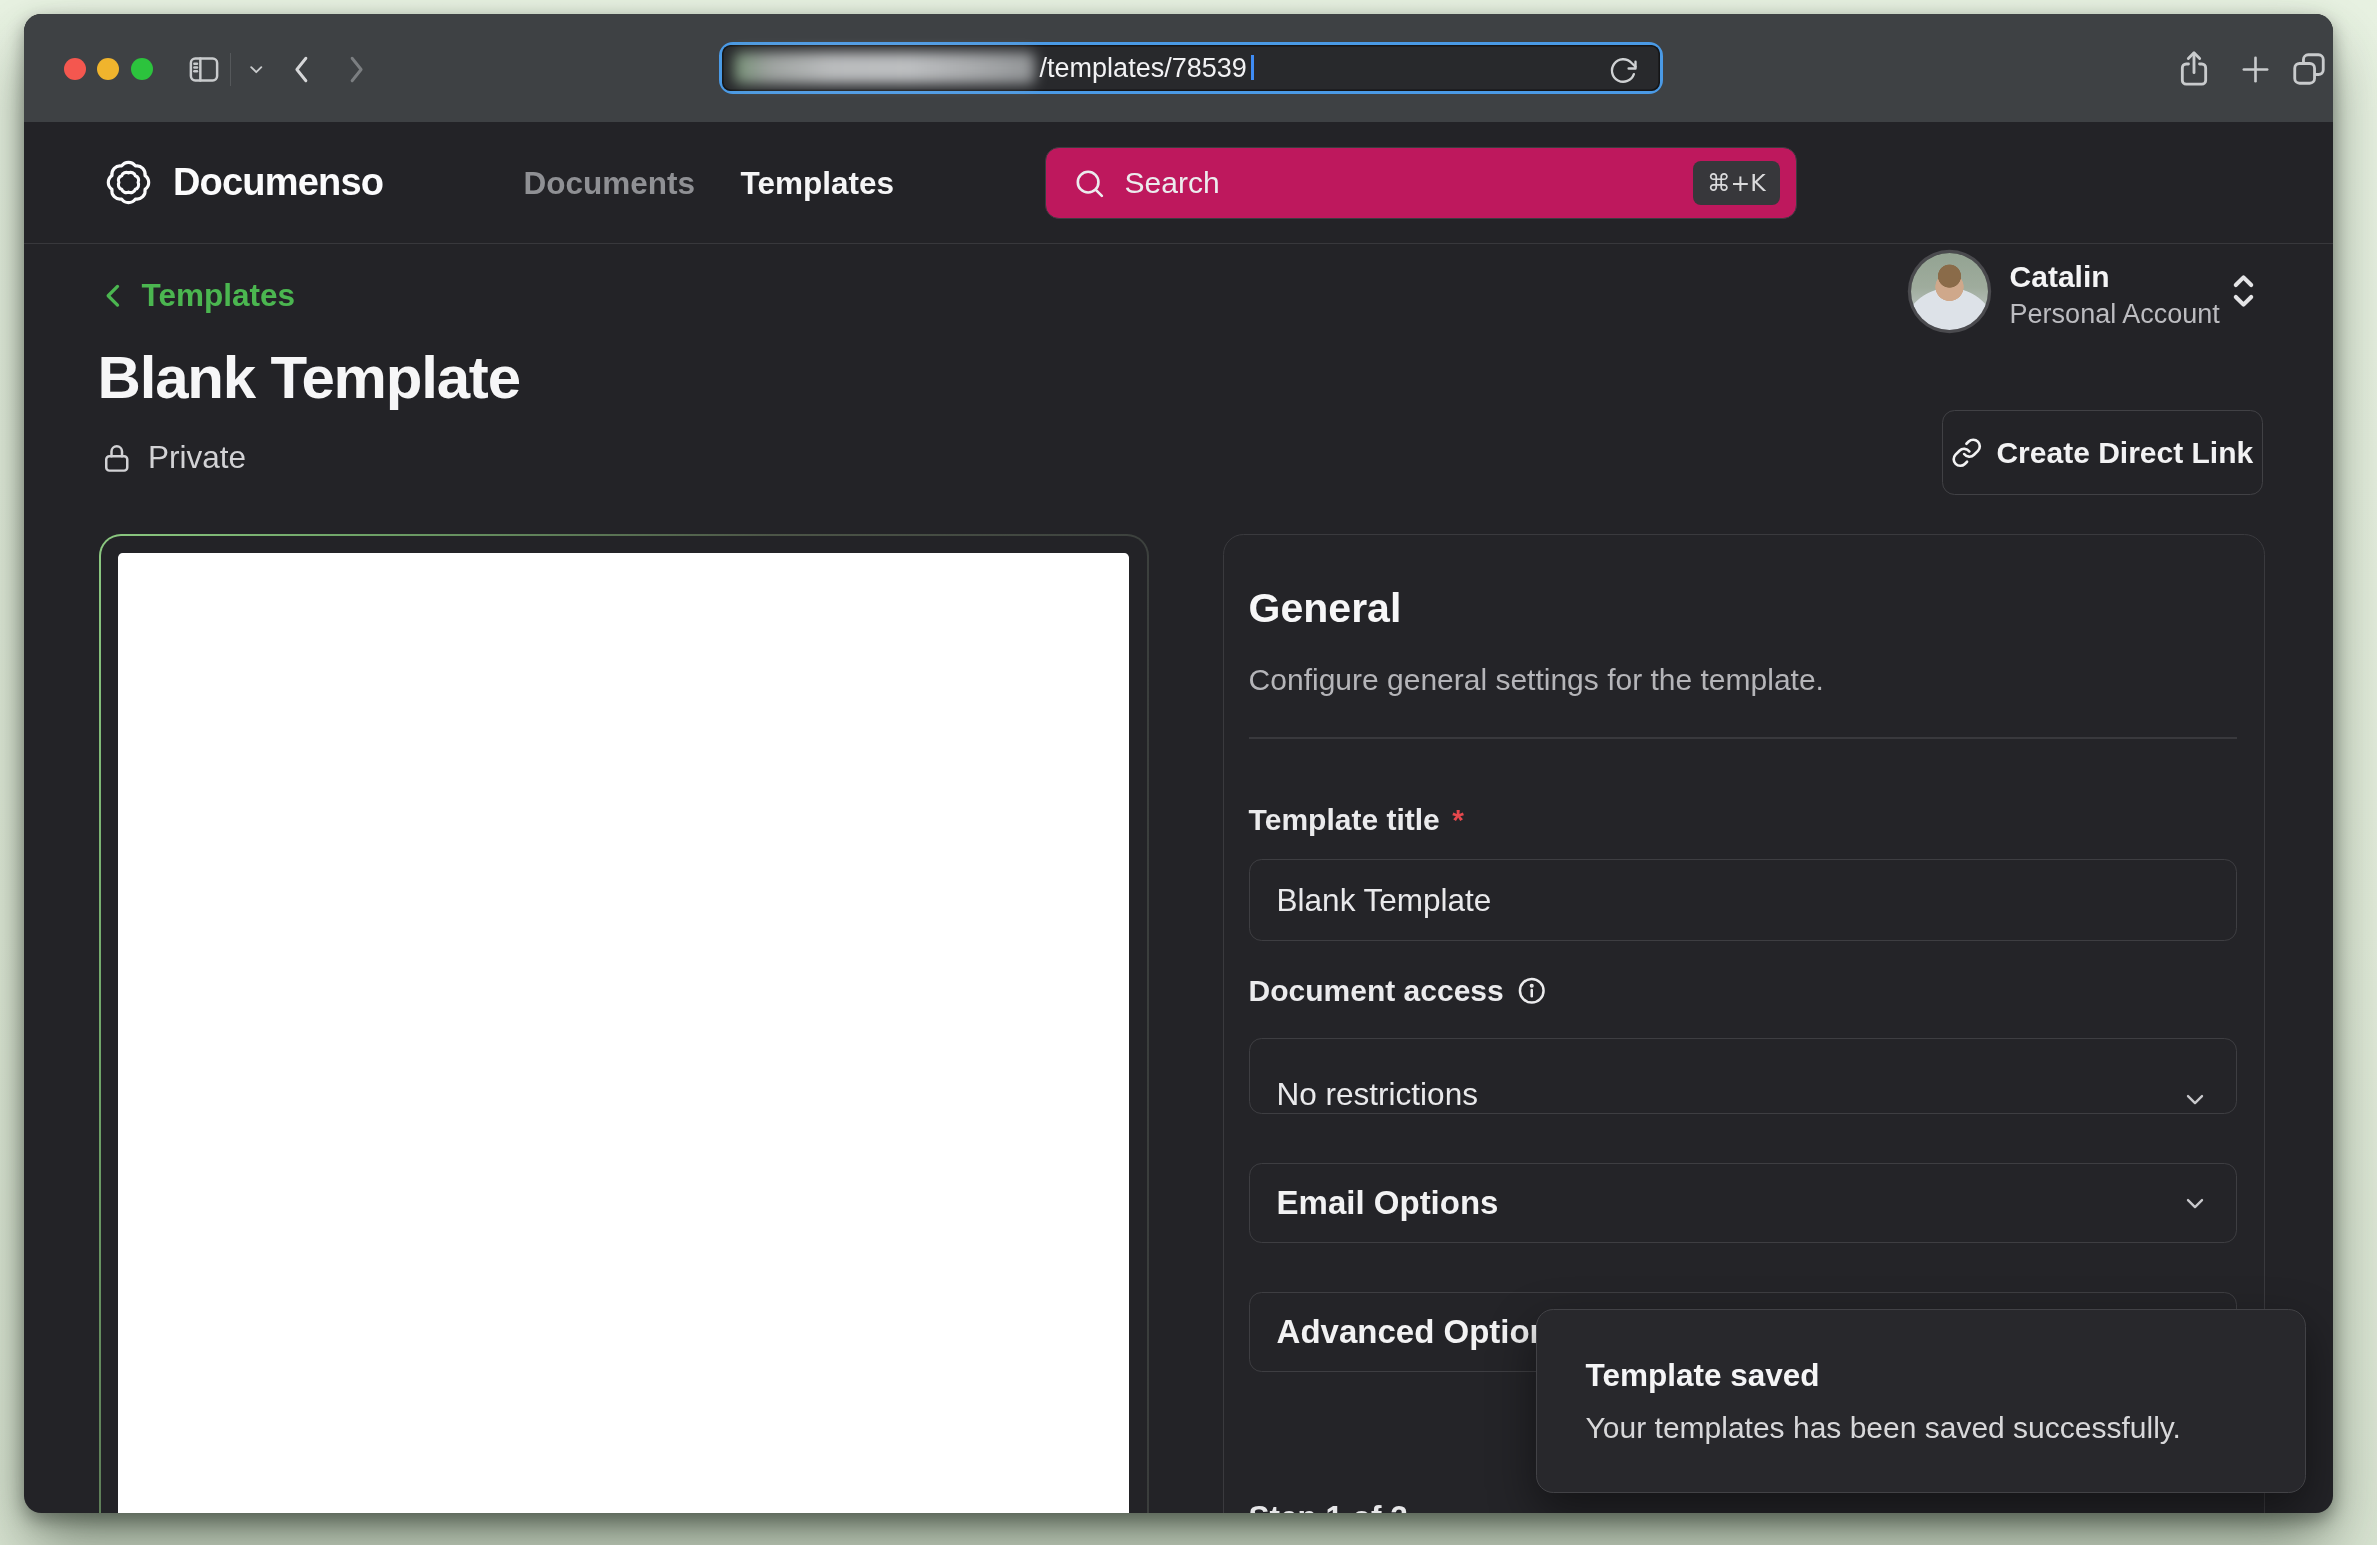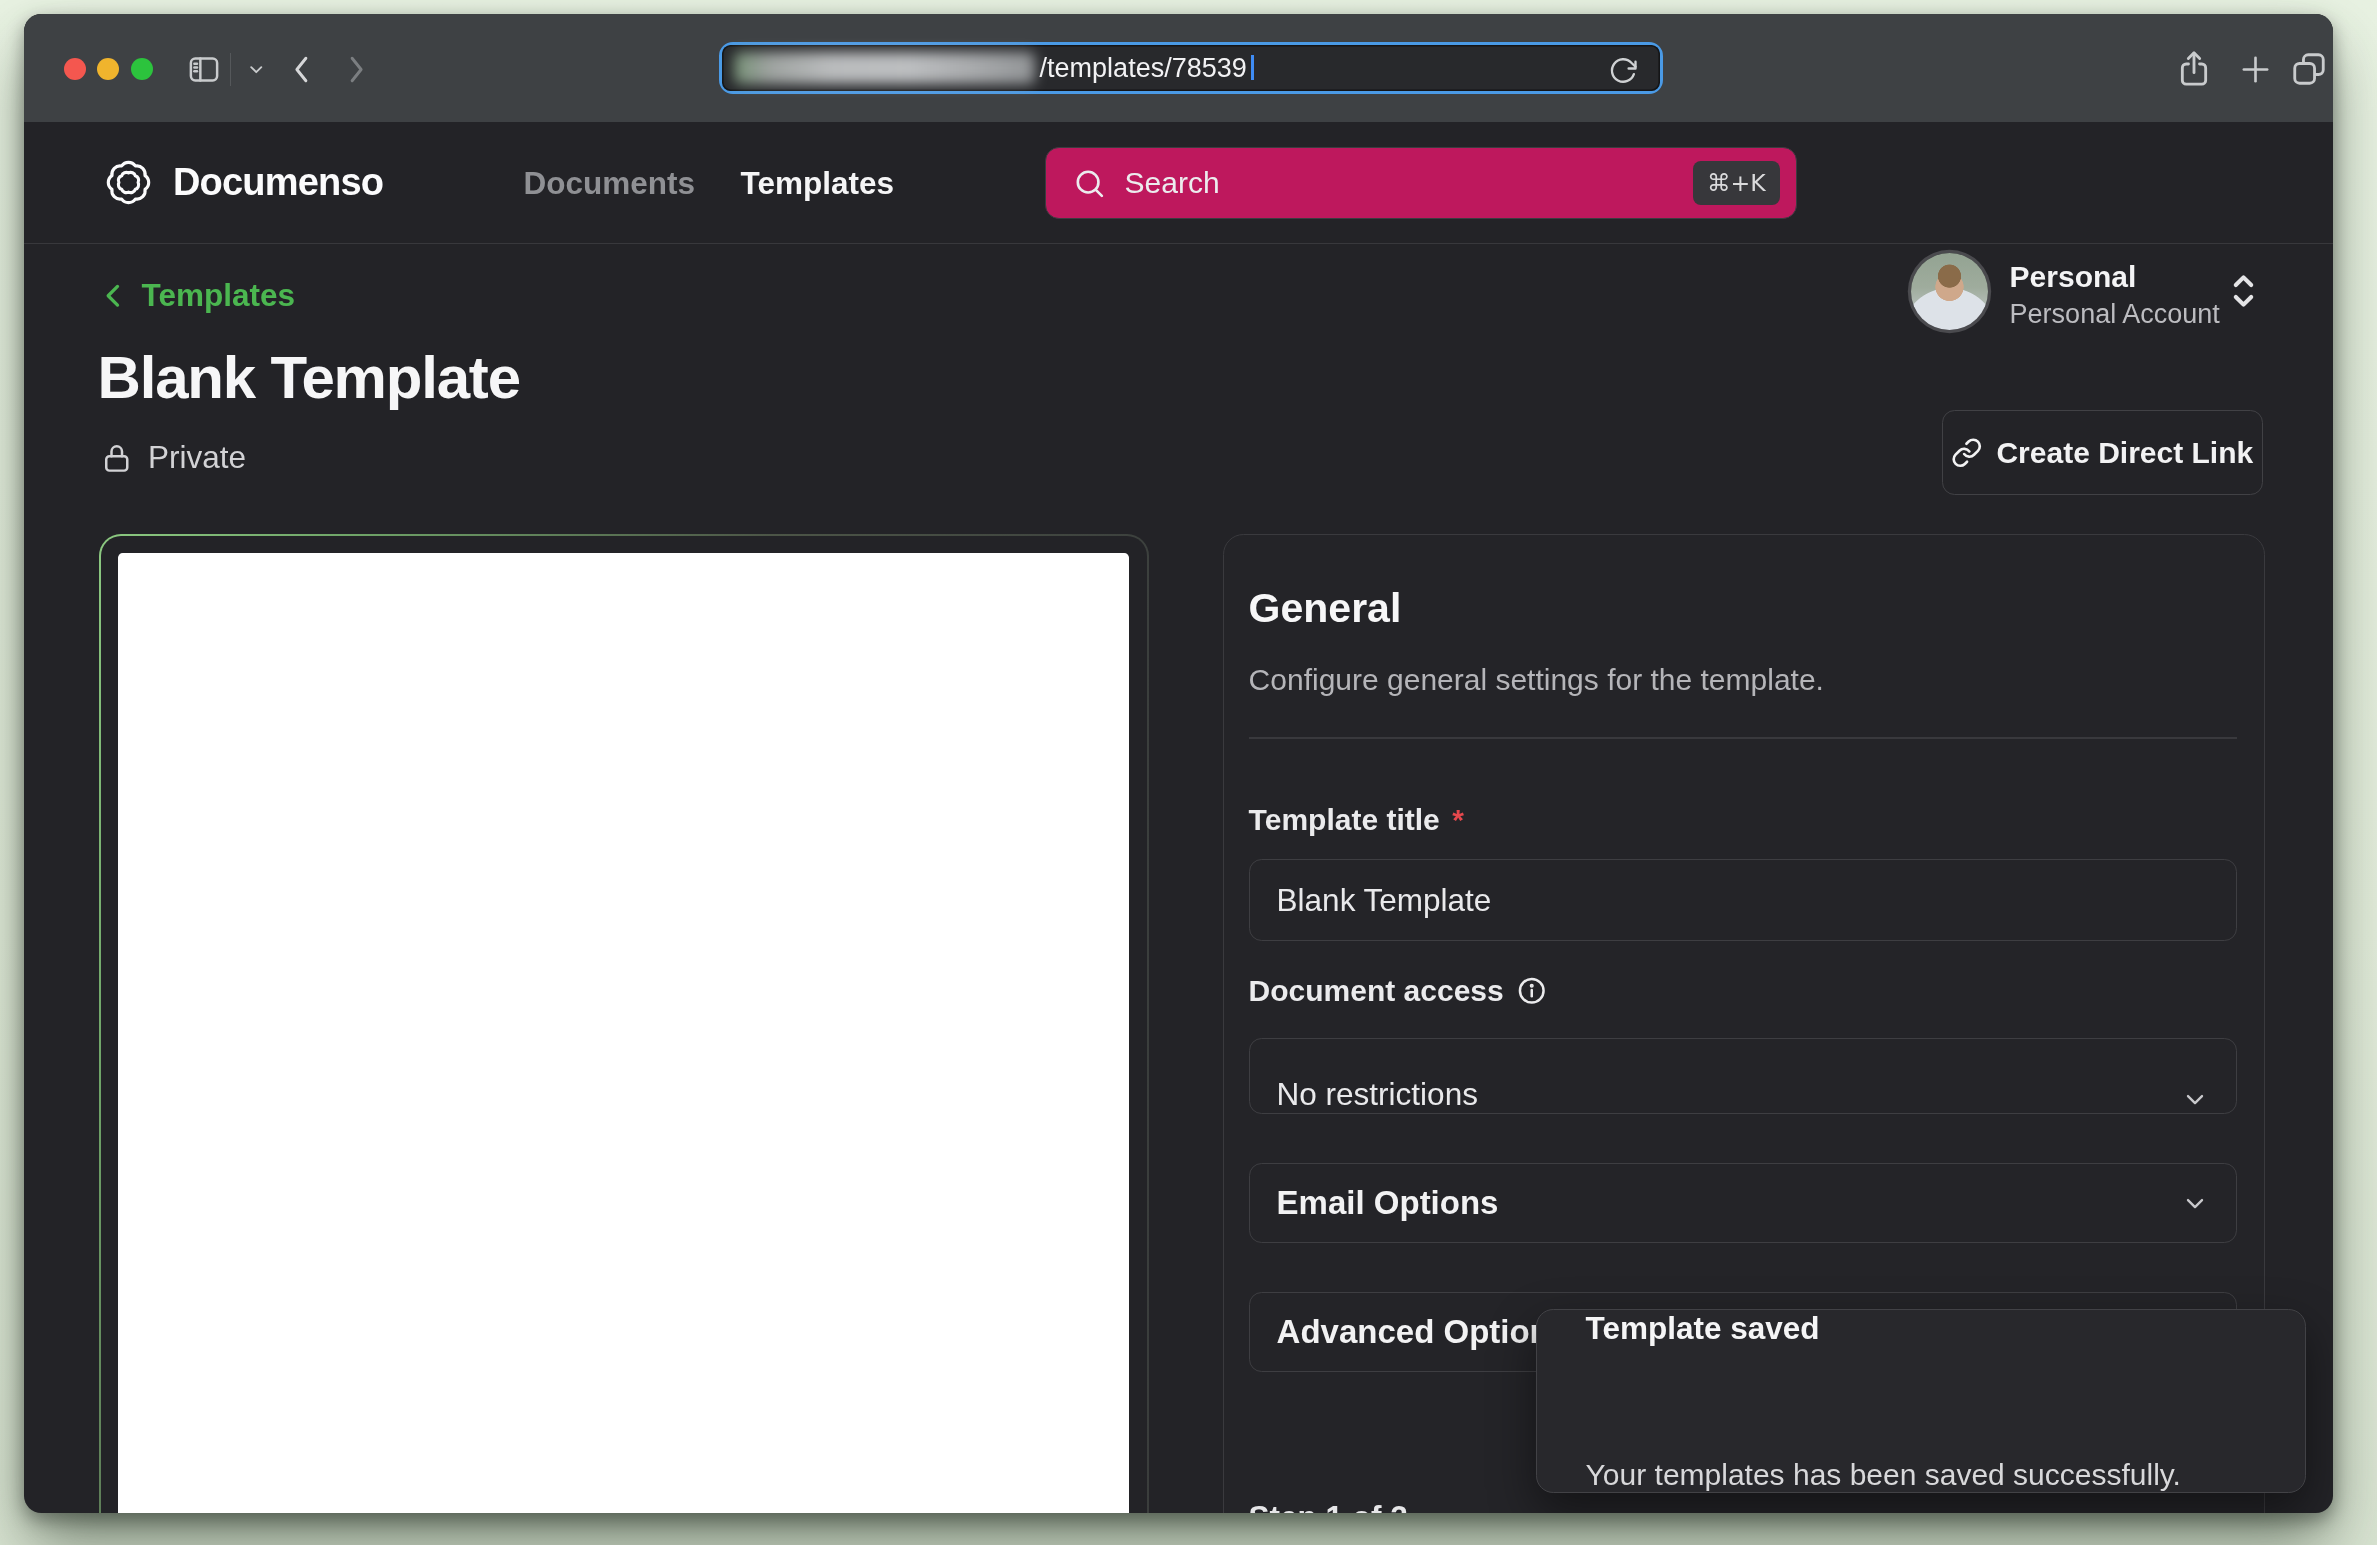--- a/index.html
+++ b/index.html
@@ -100,21 +100,21 @@
   .acc-email{top:628px;}
   .acc-adv{top:757px;}
   .spacer{flex:1;}
   .chev{color:#c9c9cc;}
   .step{position:absolute;left:25px;top:964px;font-size:31.5px;font-weight:600;color:#e6e6e8;}
 
   
   .toast{position:absolute;left:1512px;top:1295px;width:770px;height:184px;border-radius:17.3px;
     background:#28282c;border:1.6px solid #424246;box-sizing:border-box;
     box-shadow:0 19px 47px rgba(0,0,0,.45);
-    display:flex;flex-direction:column;justify-content:space-between;padding:0 49px;}
+    display:flex;flex-direction:column;justify-content:center;padding:0 49px;}
   .toast-title{font-size:31.5px;font-weight:bold;color:#f5f5f6;}
   .toast-msg{font-size:30px;color:#d8d8da;margin-top:17.3px;}
 </style>
 </head>
 <body>
 
 <div class="screen">
   <div class="window">
 
     <div class="chrome">
@@ -202,21 +202,21 @@
               <circle cx="11" cy="11" r="7.5"></circle>
               <line x1="21" y1="21" x2="16.6" y2="16.6"></line>
             </svg>
         </span>
         <span class="search-label">Search</span>
         <span class="kbd">⌘+K</span>
       </div>
 
       <div class="avatar"></div>
       <div class="user-meta">
-        <div class="user-name">Personal</div>
+        <div class="user-name">Catalin</div>
         <div class="user-type">Personal Account</div>
       </div>
       <div class="selector-ic">
         <svg width="41" height="46" viewBox="0 0 24 26" fill="none" stroke="currentColor" stroke-width="2.4" stroke-linecap="round" stroke-linejoin="round">
           <path d="M7.5 9.5 L12 5 L16.5 9.5"></path>
             <path d="M7.5 16.5 L12 21 L16.5 16.5"></path>
         </svg>
       </div>
     </div>
 

